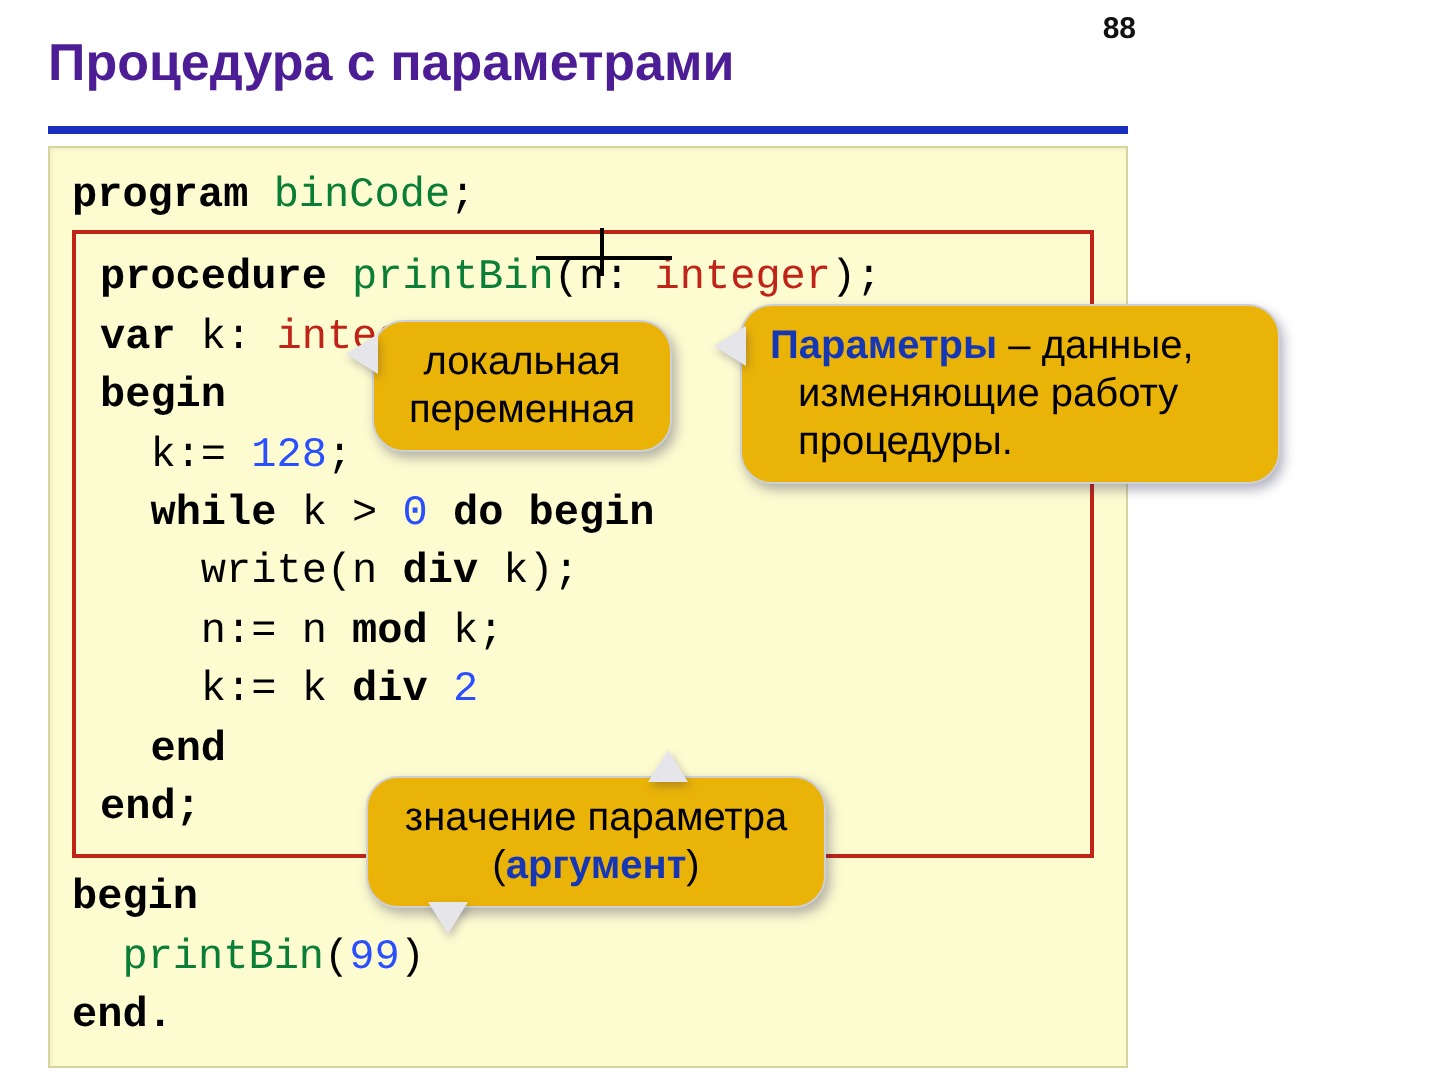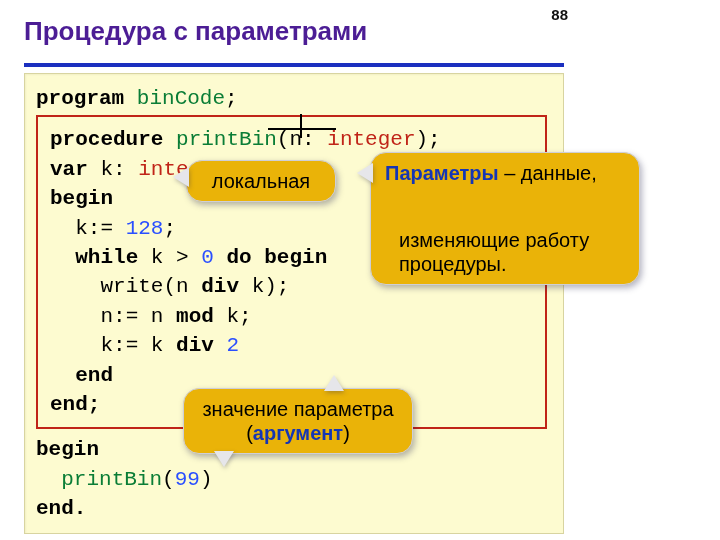--- a/index.html
+++ b/index.html
@@ -76,26 +76,27 @@
       <span class="kw">end.</span>
     </div>
 
     <div class="connector" style="left:275px; top:40px; width:2px; height:14px;"></div>
     <div class="connector" style="left:243px; top:54px; width:68px; height:2px;"></div>
     <div class="connector" style="left:275px; top:54px; width:2px; height:10px;"></div>
   </div>
 
   <div class="callout" style="left:186px; top:160px; text-align:center; width:150px;">
     <div>локальная</div>
+    <div>переменная</div>
     <div class="tail left" style="left:-14px; top:6px;"></div>
   </div>
 
   <div class="callout" style="left:370px; top:152px; width:270px;">
     <div><span class="accent">Параметры</span><span> – данные,</span></div>
-    <div style="padding-left:14px;margin-top:43px;">изменяющие работу</div>
+    <div style="padding-left:14px;">изменяющие работу</div>
     <div style="padding-left:14px;">процедуры.</div>
     <div class="tail left" style="left:-14px; top:10px;"></div>
   </div>
 
   <div class="callout" style="left:183px; top:388px; text-align:center; width:230px;">
     <div>значение параметра</div>
     <div><span>(</span><span class="accent">аргумент</span><span>)</span></div>
     <div class="tail down" style="left:30px; bottom:-14px;"></div>
     <div class="tail up" style="left:140px; top:-14px;"></div>
   </div>

